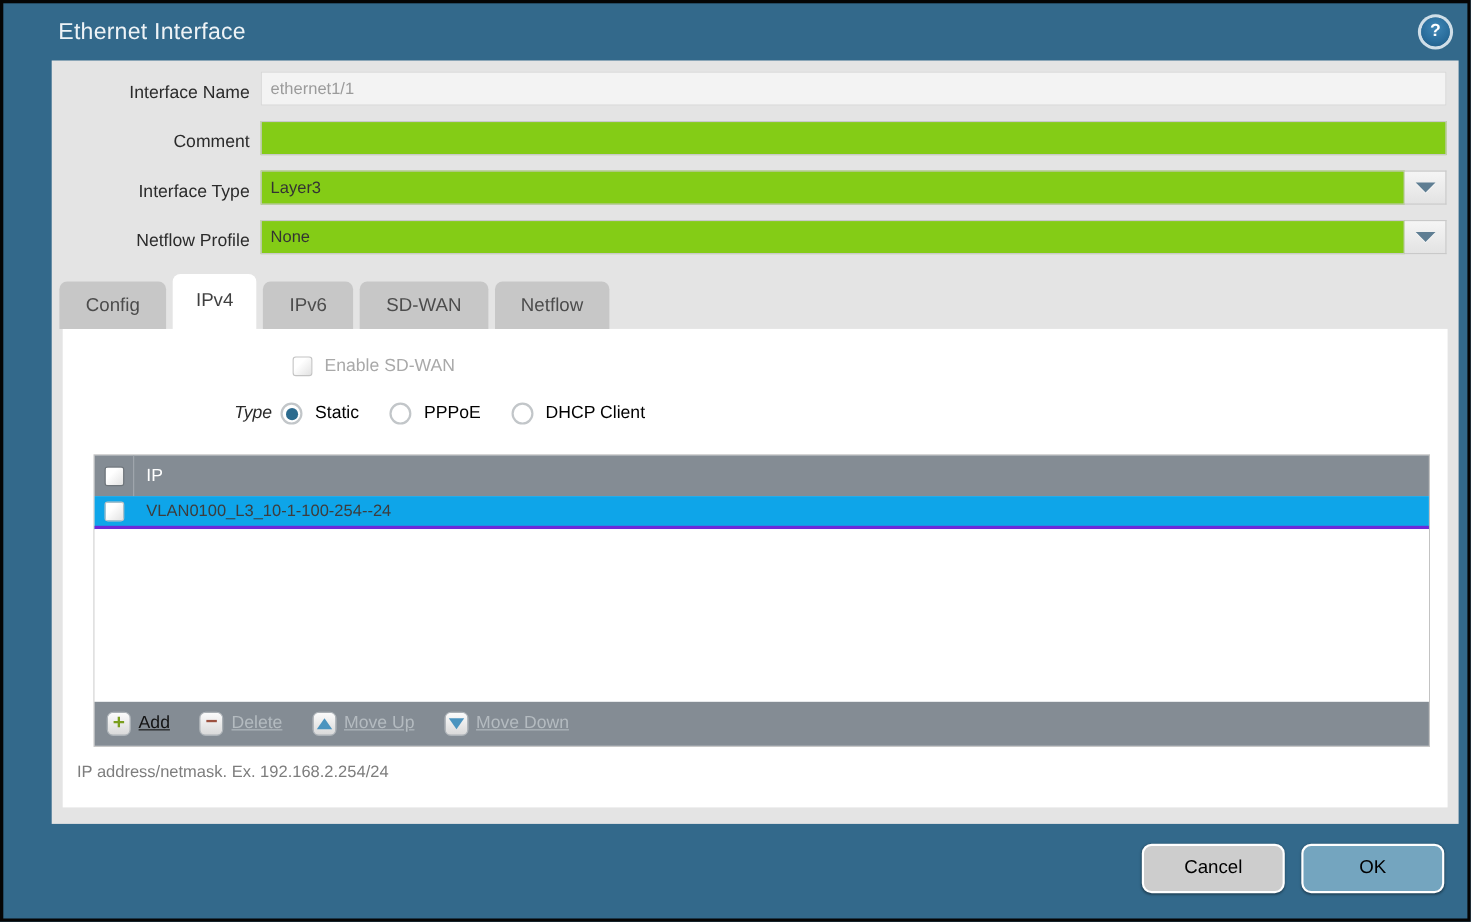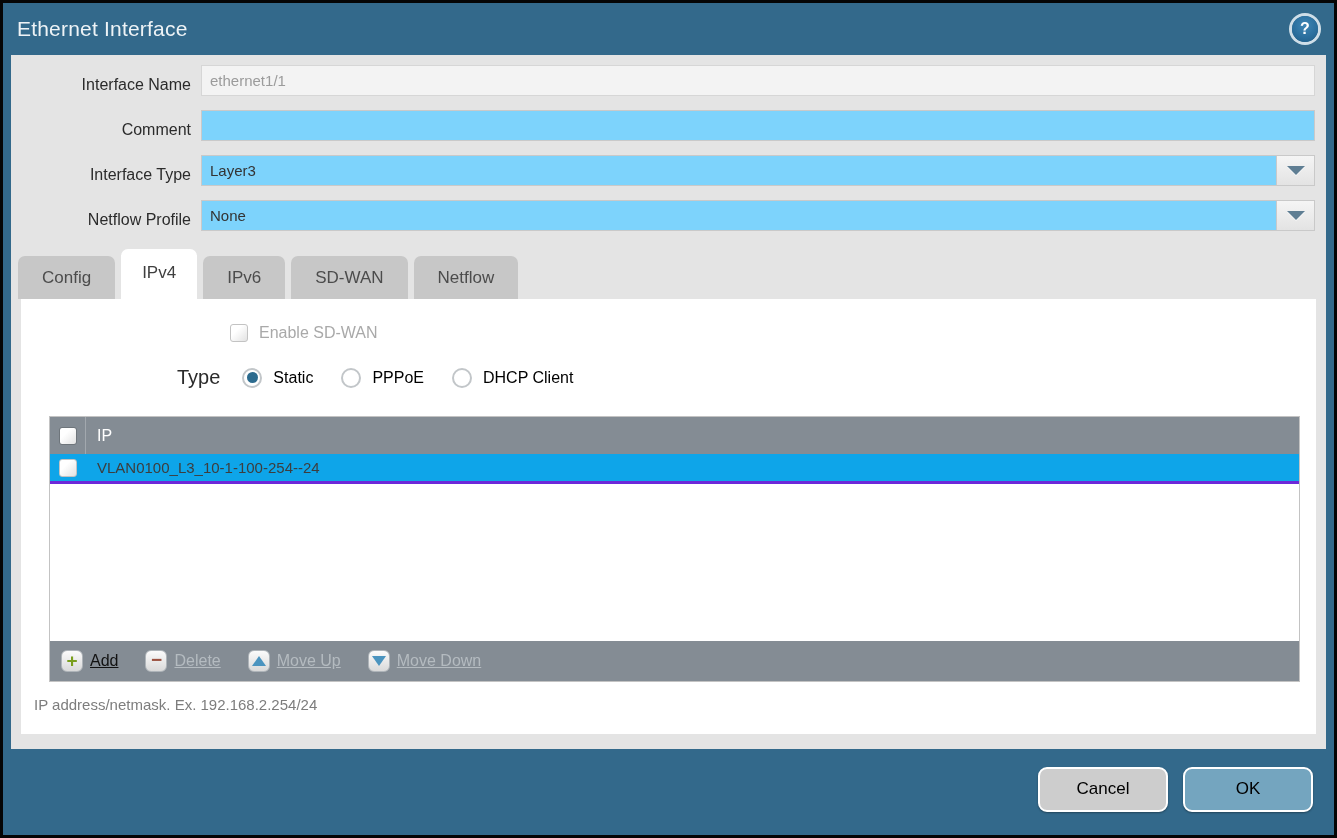--- a/index.html
+++ b/index.html
@@ -7,21 +7,21 @@
   body {
     width: 1337px; height: 838px;
     font-family: "Liberation Sans", sans-serif;
     background: #000;
     overflow: hidden;
   }
   .dialog {
     width: 1337px; height: 838px;
     border: 3px solid #050505;
     background: #33698b;
-    display: flex; flex-direction: column;
+    display: flex; flex-direction: column; padding-left: 36px;
   }
   
   .titlebar {
     height: 52px; flex: 0 0 52px;
     display: flex; align-items: center;
     padding: 0 16px 0 14px;
   }
   .title {
     color: #eef3f6; font-size: 21px; font-weight: 400;
     letter-spacing: 0.2px;
@@ -49,21 +49,21 @@
   }
   .form-label {
     flex: 0 0 190px; width: 190px;
     text-align: right; padding-right: 10px;
     font-size: 16px; color: #2b2b2b;
   }
   .field { flex: 1; height: 40px; display: flex; }
   .field input {
     flex: 1; height: 31px;
     border: 1px solid #c9c9c9;
-    background: #7dd3fc;
+    background: #84cc16;
     font-family: "Liberation Sans", sans-serif;
     font-size: 15px; color: #333;
     padding: 0 8px; outline: none;
   }
   .field input:disabled {
     background: #f3f3f3; color: #9b9b9b; border-color: #d6d6d6;
   }
   .dd-btn {
     flex: 0 0 38px; width: 38px; height: 31px;
     background: linear-gradient(#f5f5f5, #e3e3e3);
@@ -107,21 +107,21 @@
     width: 18px; height: 18px; border-radius: 3px;
     border: 1px solid #c3c3c3;
     background: linear-gradient(135deg, #ffffff 35%, #e2e2e2 100%);
     cursor: default;
   }
   .sdwan-label { margin-left: 11px; font-size: 16px; color: #a9a9a9; }
   .type-row {
     display: flex; align-items: center;
     padding: 24px 0 0 156px;
   }
-  .type-label { font-size: 20px; color: #2b2b2b; margin-right: 22px; }
+  .type-label { font-size: 16px; color: #2b2b2b; margin-right: 8px; font-style: italic; }
   .radio {
     width: 20px; height: 20px; border-radius: 50%;
     border: 2px solid #c2c6c9; background: #fff;
     display: flex; align-items: center; justify-content: center;
     cursor: pointer; flex: 0 0 20px;
   }
   .radio .dot { display: none; }
   .radio.checked .dot {
     display: block; width: 11px; height: 11px; border-radius: 50%;
     background: #2c6b8e;

